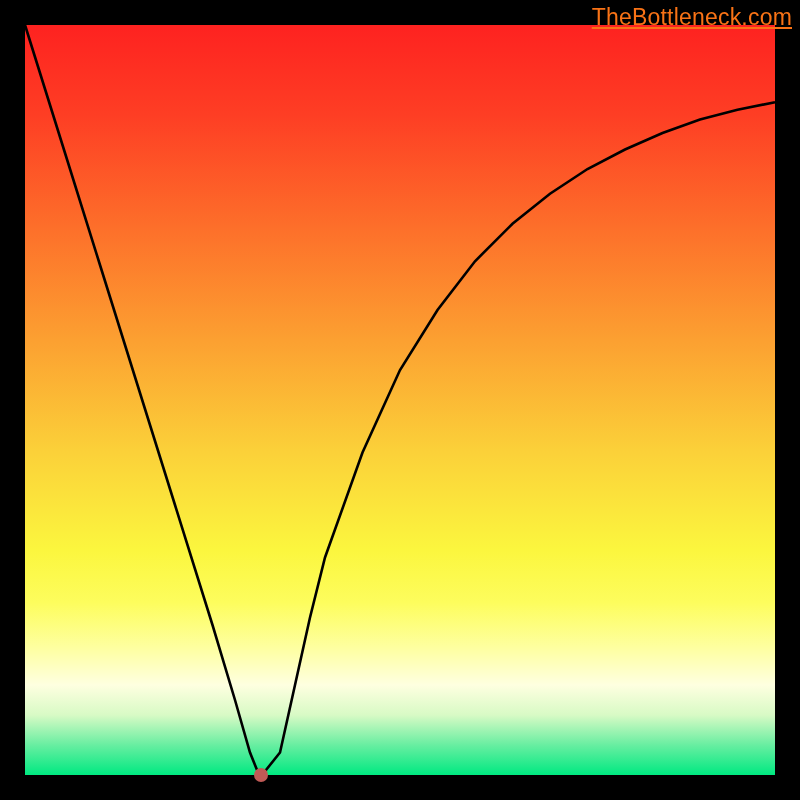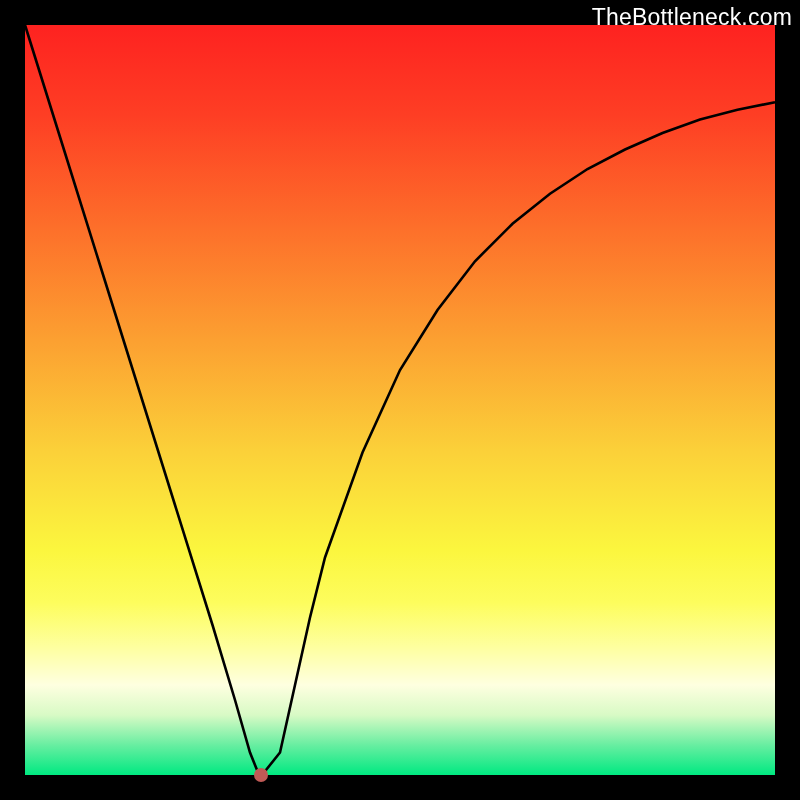--- a/index.html
+++ b/index.html
@@ -16,23 +16,24 @@
     width: 800px;
     height: 800px;
     background: #000;
   }
   .watermark {
     position: absolute;
     top: 4px;
     right: 8px;
     font-size: 23px;
     font-weight: 500;
-    color: #ffffff;
+    color: #f97316;
     letter-spacing: 0.2px;
     z-index: 10;
+    text-decoration: underline;
   }
   .plot-area {
     position: absolute;
     left: 25px;
     top: 25px;
     width: 750px;
     height: 750px;
     background: linear-gradient(to bottom,
       #fe2220 0%,
       #fe3e24 12%,

